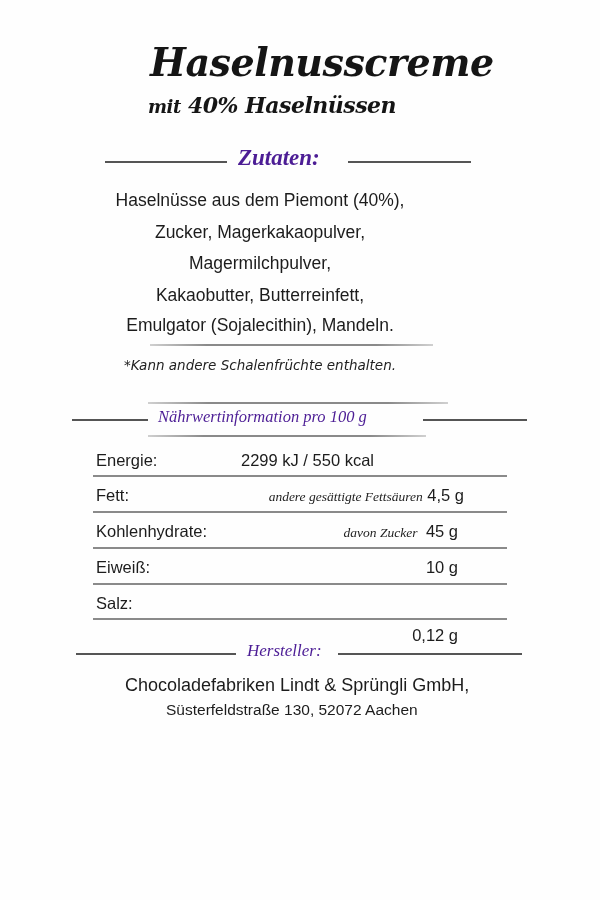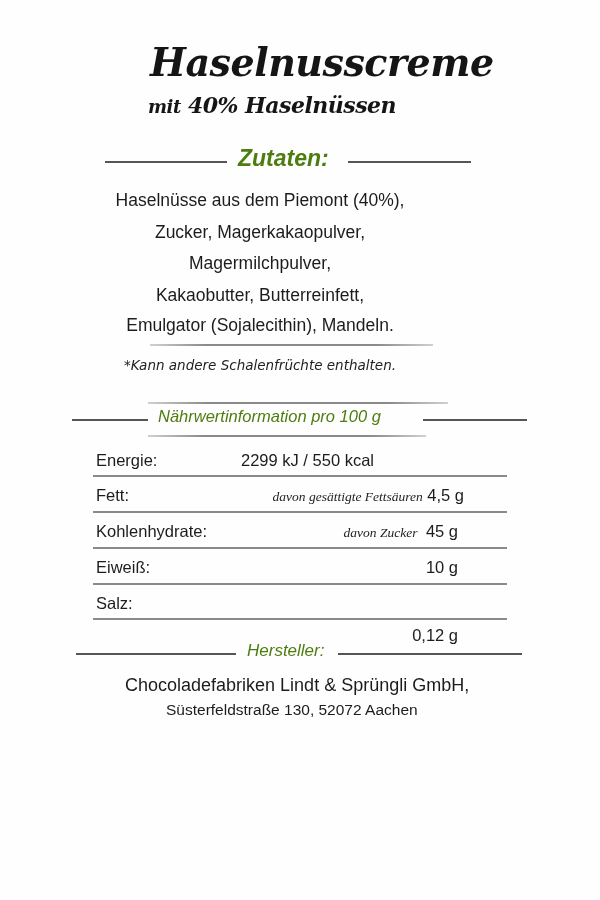--- a/index.html
+++ b/index.html
@@ -8,21 +8,21 @@
       color: #1a1a1a; font-family: "Liberation Sans", sans-serif;
     }
     .abs { position: absolute; }
     .center { text-align: center; left: 0; width: 520px; }
     .script { font-family: "DejaVu Serif", serif; font-style: italic; font-weight: bold; letter-spacing: -0.5px; }
     .title { top: 38px; font-size: 40px; color: #151515; left: 150px; width: 270px; text-align: left; transform: scaleX(0.95); transform-origin: left; }
     .subtitle { top: 92px; left: 148px; font-size: 22px; color: #151515; white-space: nowrap; }
     .subtitle .small { font-size: 18px; }
     .hline { position: absolute; height: 1.5px; background: #555; }
     .hline.soft { background: linear-gradient(to right, #d0d0d0, #8a8a8a 20%, #8a8a8a 80%, #d0d0d0); height: 2px; }
-    .section-title { font-family: Liberation Sans, sans-serif; font-style: italic; font-weight: bold; color: #4d7c0f; white-space: nowrap; }
+    .section-title { font-family: Liberation Serif, serif; font-style: italic; font-weight: bold; color: #4c1d95; white-space: nowrap; }
     .ing { font-family: "Liberation Sans", sans-serif; font-size: 17.5px; color: #1c1c1c; }
     .note { font-family: "DejaVu Sans", sans-serif; font-style: italic; font-size: 13.5px; color: #222; }
     .row-label { font-family: "Liberation Sans", sans-serif; font-size: 16.5px; color: #1c1c1c; }
     .row-val { font-family: "Liberation Sans", sans-serif; font-size: 16.5px; color: #1c1c1c; white-space: nowrap; }
     .sub { font-family: "Liberation Serif", serif; font-style: italic; font-size: 13.5px; color: #222; }
     .row-line { position: absolute; left: 93px; width: 414px; height: 1.5px; background: #8a8a8a; }
     .addr { font-family: "Liberation Sans", sans-serif; font-size: 18px; color: #1c1c1c; white-space: nowrap; }
   </style>
 </head>
 <body>
@@ -54,21 +54,21 @@
 <div class="hline soft" style="left:148px; top:435px; width:278px;"></div>
 
 <div>
 
   <div class="abs row-label" style="left:96px; top:451px;">Energie:</div>
   <div class="abs row-val" style="left:241px; top:451px;">2299 kJ / 550 kcal</div>
   <div class="row-line" style="top:475px;"></div>
 
   <div class="abs row-label" style="left:96px; top:486px;">Fett:</div>
   <div class="abs" style="right:136px; top:486px; white-space:nowrap;">
-    <span class="sub">davon gesättigte Fettsäuren</span>
+    <span class="sub">andere gesättigte Fettsäuren</span>
     <span class="row-val">4,5 g</span>
   </div>
   <div class="row-line" style="top:511px;"></div>
 
   <div class="abs row-label" style="left:96px; top:522px;">Kohlenhydrate:</div>
   <div class="abs" style="right:142px; top:522px; white-space:nowrap;">
     <span class="sub">davon Zucker</span>
     <span class="row-val" style="margin-left:4px;">45 g</span>
   </div>
   <div class="row-line" style="top:547px;"></div>

